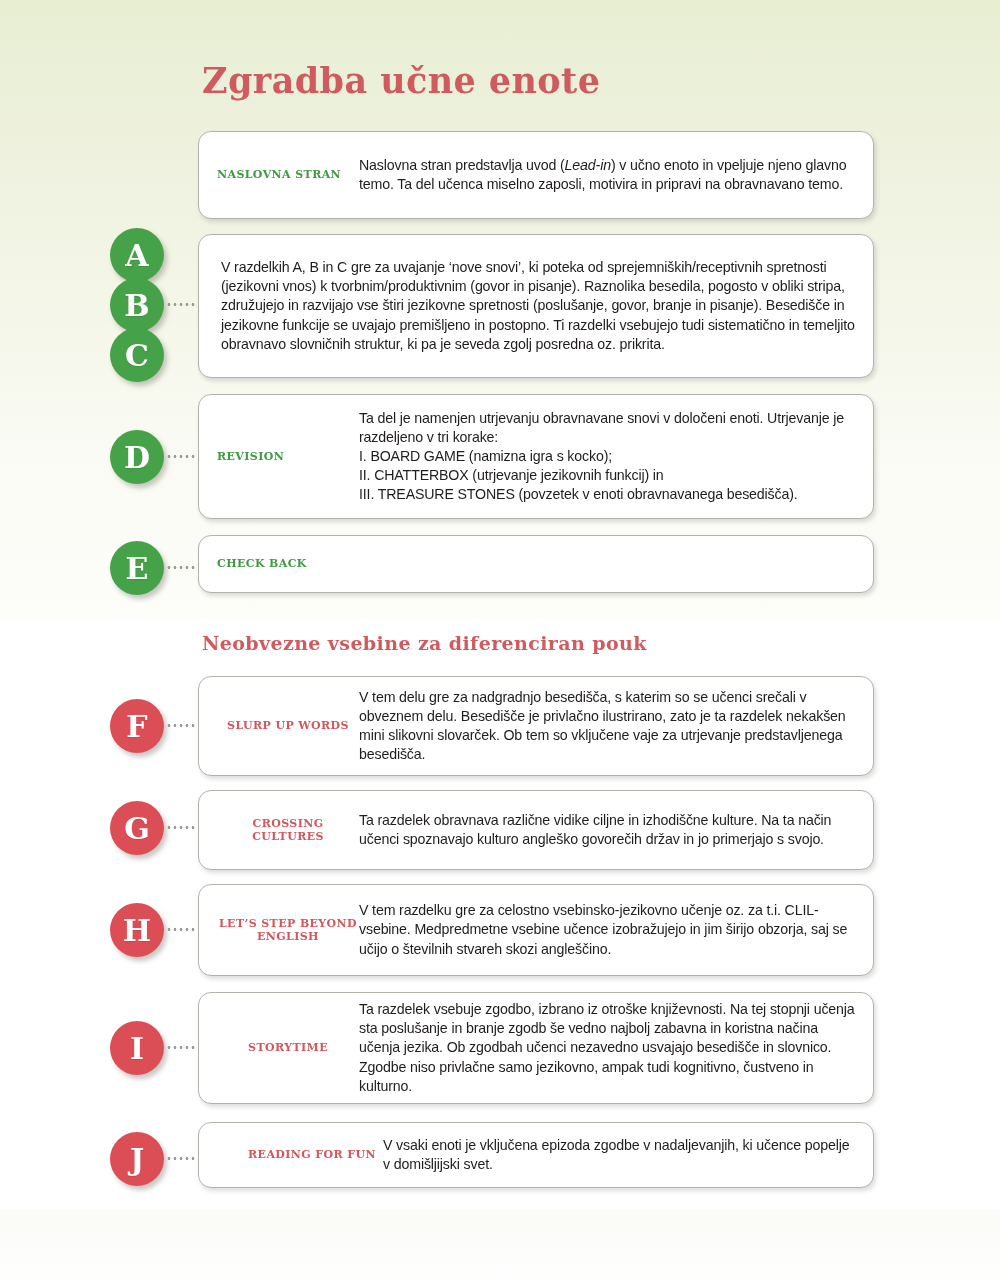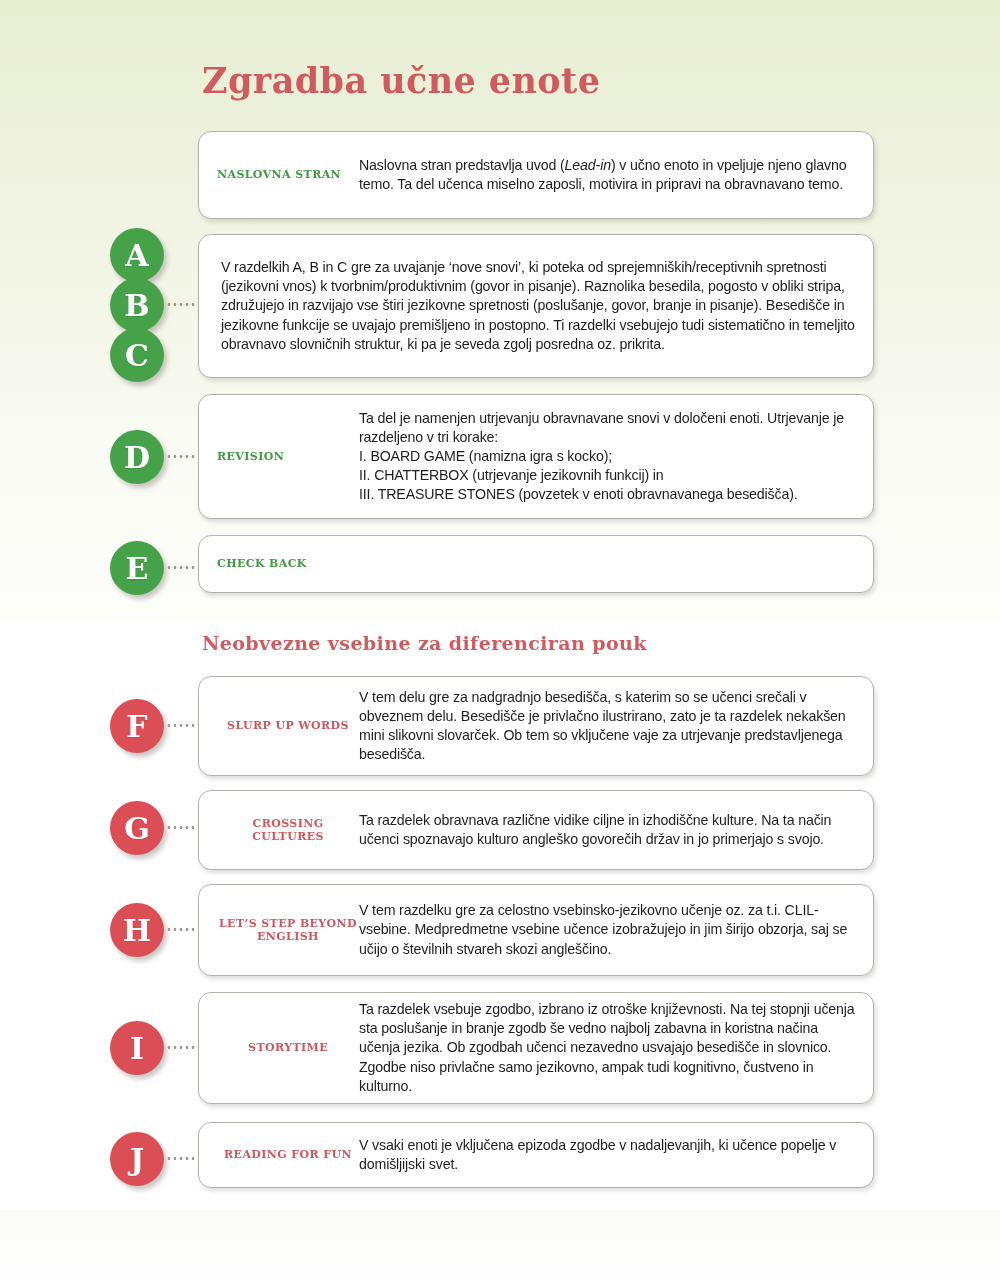--- a/index.html
+++ b/index.html
@@ -195,16 +195,16 @@
 <div class="connector" style="left:166px; top:1046px;"></div>
 
 <div class="card" style="top:992px; height:112px;">
   <div class="card-label red">STORYTIME</div>
   <div class="card-body">Ta razdelek vsebuje zgodbo, izbrano iz otroške književnosti. Na tej stopnji učenja sta poslušanje in branje zgodb še vedno najbolj zabavna in koristna načina učenja jezika. Ob zgodbah učenci nezavedno usvajajo besedišče in slovnico. Zgodbe niso privlačne samo jezikovno, ampak tudi kognitivno, čustveno in kulturno.</div>
 </div>
 
 <div class="bullet red" style="left:110px; top:1132px;">J</div>
 <div class="connector" style="left:166px; top:1157px;"></div>
 
-<div class="card" style="top:1122px; height:66px;">
+<div class="card" style="top:1122px; height:66px;padding-left:24px;">
   <div class="card-label red">READING FOR FUN</div>
   <div class="card-body">V vsaki enoti je vključena epizoda zgodbe v nadaljevanjih, ki učence popelje v domišljijski svet.</div>
 </div>
 
 </body></html>

